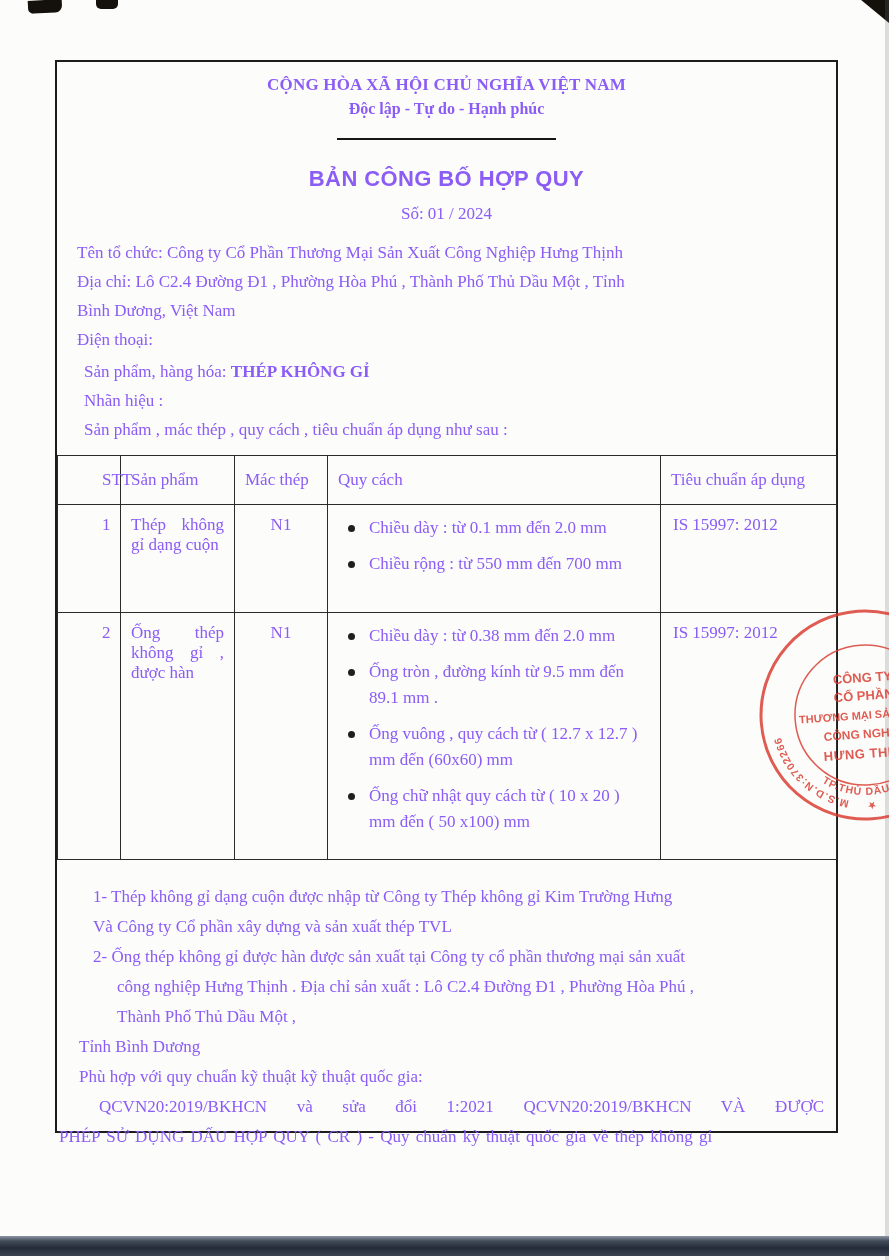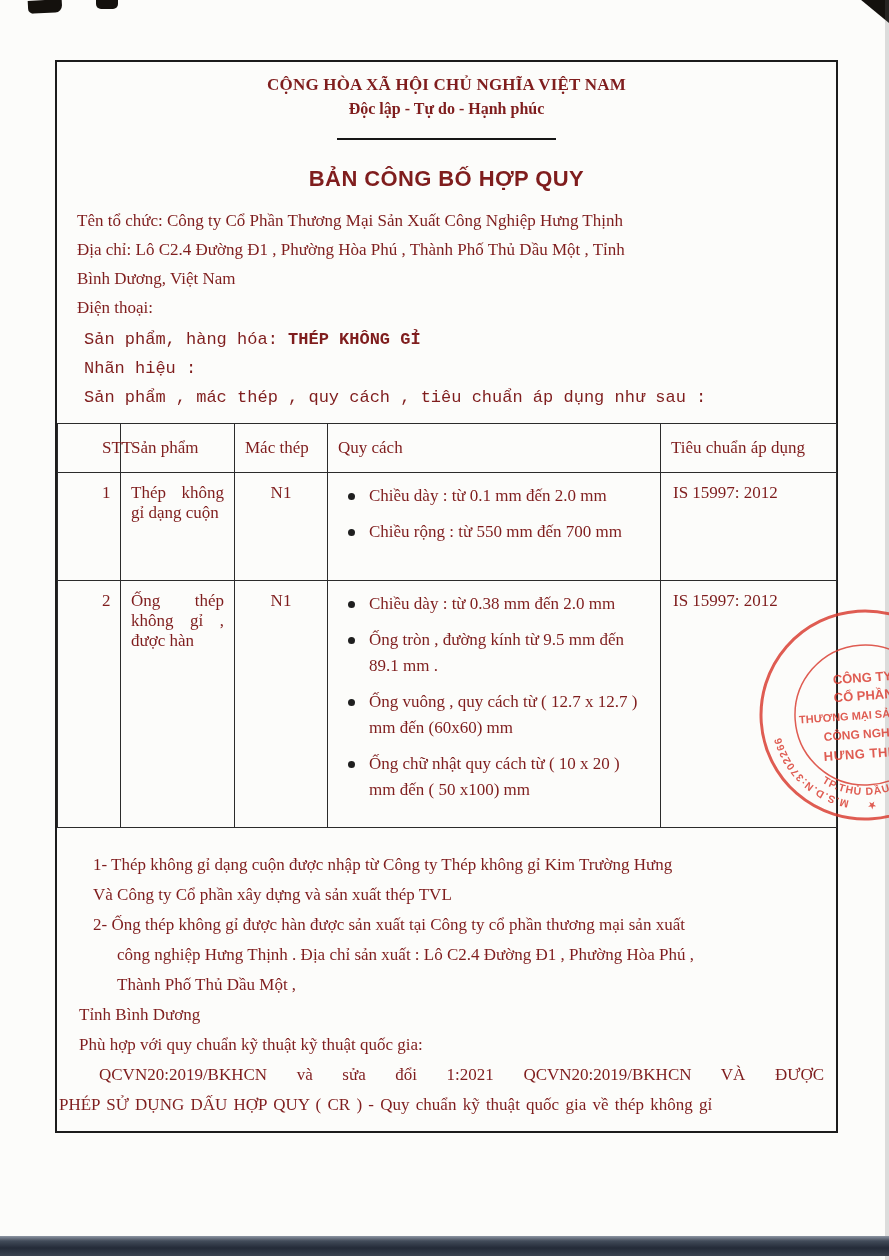--- a/index.html
+++ b/index.html
@@ -1,19 +1,19 @@
 <!DOCTYPE html>
 <html><head>
 <meta charset="utf-8">
 <style>
   html,body { margin:0; padding:0; background:#e8e8e8; }
   .page {
     position:relative; width:889px; height:1260px; margin:0 auto;
     background:#fcfcfa; overflow:hidden;
-    font-family:"Liberation Serif","DejaVu Serif",serif; color:#7f1d1d;
+    font-family:"Liberation Serif","DejaVu Serif",serif; color:#8b5cf6;
   }
   
   .art { position:absolute; background:#14110d; }
   .art-tl1 { left:28px; top:0; width:34px; height:13px; border-radius:0 0 7px 5px; transform:rotate(-3deg); }
   .art-tl2 { left:96px; top:0; width:22px; height:9px; border-radius:0 0 5px 5px; }
   .art-tr  { right:0; top:0; width:34px; height:23px; clip-path:polygon(18% 0,100% 0,100% 100%); }
   .art-bottom {
     position:absolute; left:0; right:0; bottom:4px; height:20px;
     background:linear-gradient(180deg,#8d96a3 0%,#424b59 25%,#242b38 60%,#39424f 100%);
   }
@@ -24,21 +24,21 @@
     border:2px solid #1c1c1c; box-sizing:border-box;
   }
   .center { text-align:center; }
   .national-title { margin-top:13px; font-size:17px; font-weight:bold; letter-spacing:.2px; }
   .motto-wrap { margin-top:5px; }
   .motto { display:inline-block; font-size:16px; font-weight:bold; border-bottom:2px solid #161616; padding:0 12px 20px; }
   .doc-title { margin-top:26px; font-family:"Liberation Sans","DejaVu Sans",sans-serif; font-size:22px; font-weight:bold; letter-spacing:.4px; }
   .doc-number { margin-top:12px; font-size:17px; }
 
   .body-text { margin:14px 20px 0; font-size:17px; line-height:29px; }
-  .ind { padding-left:7px;font-family:Liberation Mono, monospace; }
+  .ind { padding-left:7px; }
   .gap-top { margin-top:3px; }
   .b { font-weight:bold; }
 
   table.ptable { width:100%; border-collapse:collapse; margin-top:11px; font-size:17px; table-layout:fixed; }
   .ptable th, .ptable td { border:1px solid #2b2b2b; vertical-align:top; font-weight:normal; }
   .ptable th { height:40px; padding:4px 10px; text-align:left; vertical-align:middle; }
   .ptable td { padding:10px 10px 4px; }
   th.h-stt, td.c-stt { text-align:center;padding-left:44px; }
   td.c-sp { text-align:justify; }
   td.c-mt { text-align:center; }
@@ -72,20 +72,21 @@
   <div class="edge-right"></div>
 
   <div class="frame">
 
     <div class="center national-title">CỘNG HÒA XÃ HỘI CHỦ NGHĨA VIỆT NAM</div>
     <div class="center motto-wrap">
       <span class="motto">Độc lập - Tự do - Hạnh phúc</span>
     </div>
 
     <div class="center doc-title">BẢN CÔNG BỐ HỢP QUY</div>
+    <div class="center doc-number">Số: 01 / 2024</div>
 
     <div class="body-text">
       <div>Tên tổ chức: Công ty Cổ Phần Thương Mại Sản Xuất Công Nghiệp Hưng Thịnh</div>
       <div>Địa chỉ: Lô C2.4 Đường Đ1 , Phường Hòa Phú , Thành Phố Thủ Dầu Một , Tỉnh</div>
       <div>Bình Dương, Việt Nam</div>
       <div>Điện thoại:</div>
       <div class="ind gap-top"><span>Sản phẩm, hàng hóa: </span><span class="b">THÉP KHÔNG GỈ</span></div>
       <div class="ind">Nhãn hiệu :</div>
       <div class="ind">Sản phẩm , mác thép , quy cách , tiêu chuẩn áp dụng như sau :</div>
     </div>

